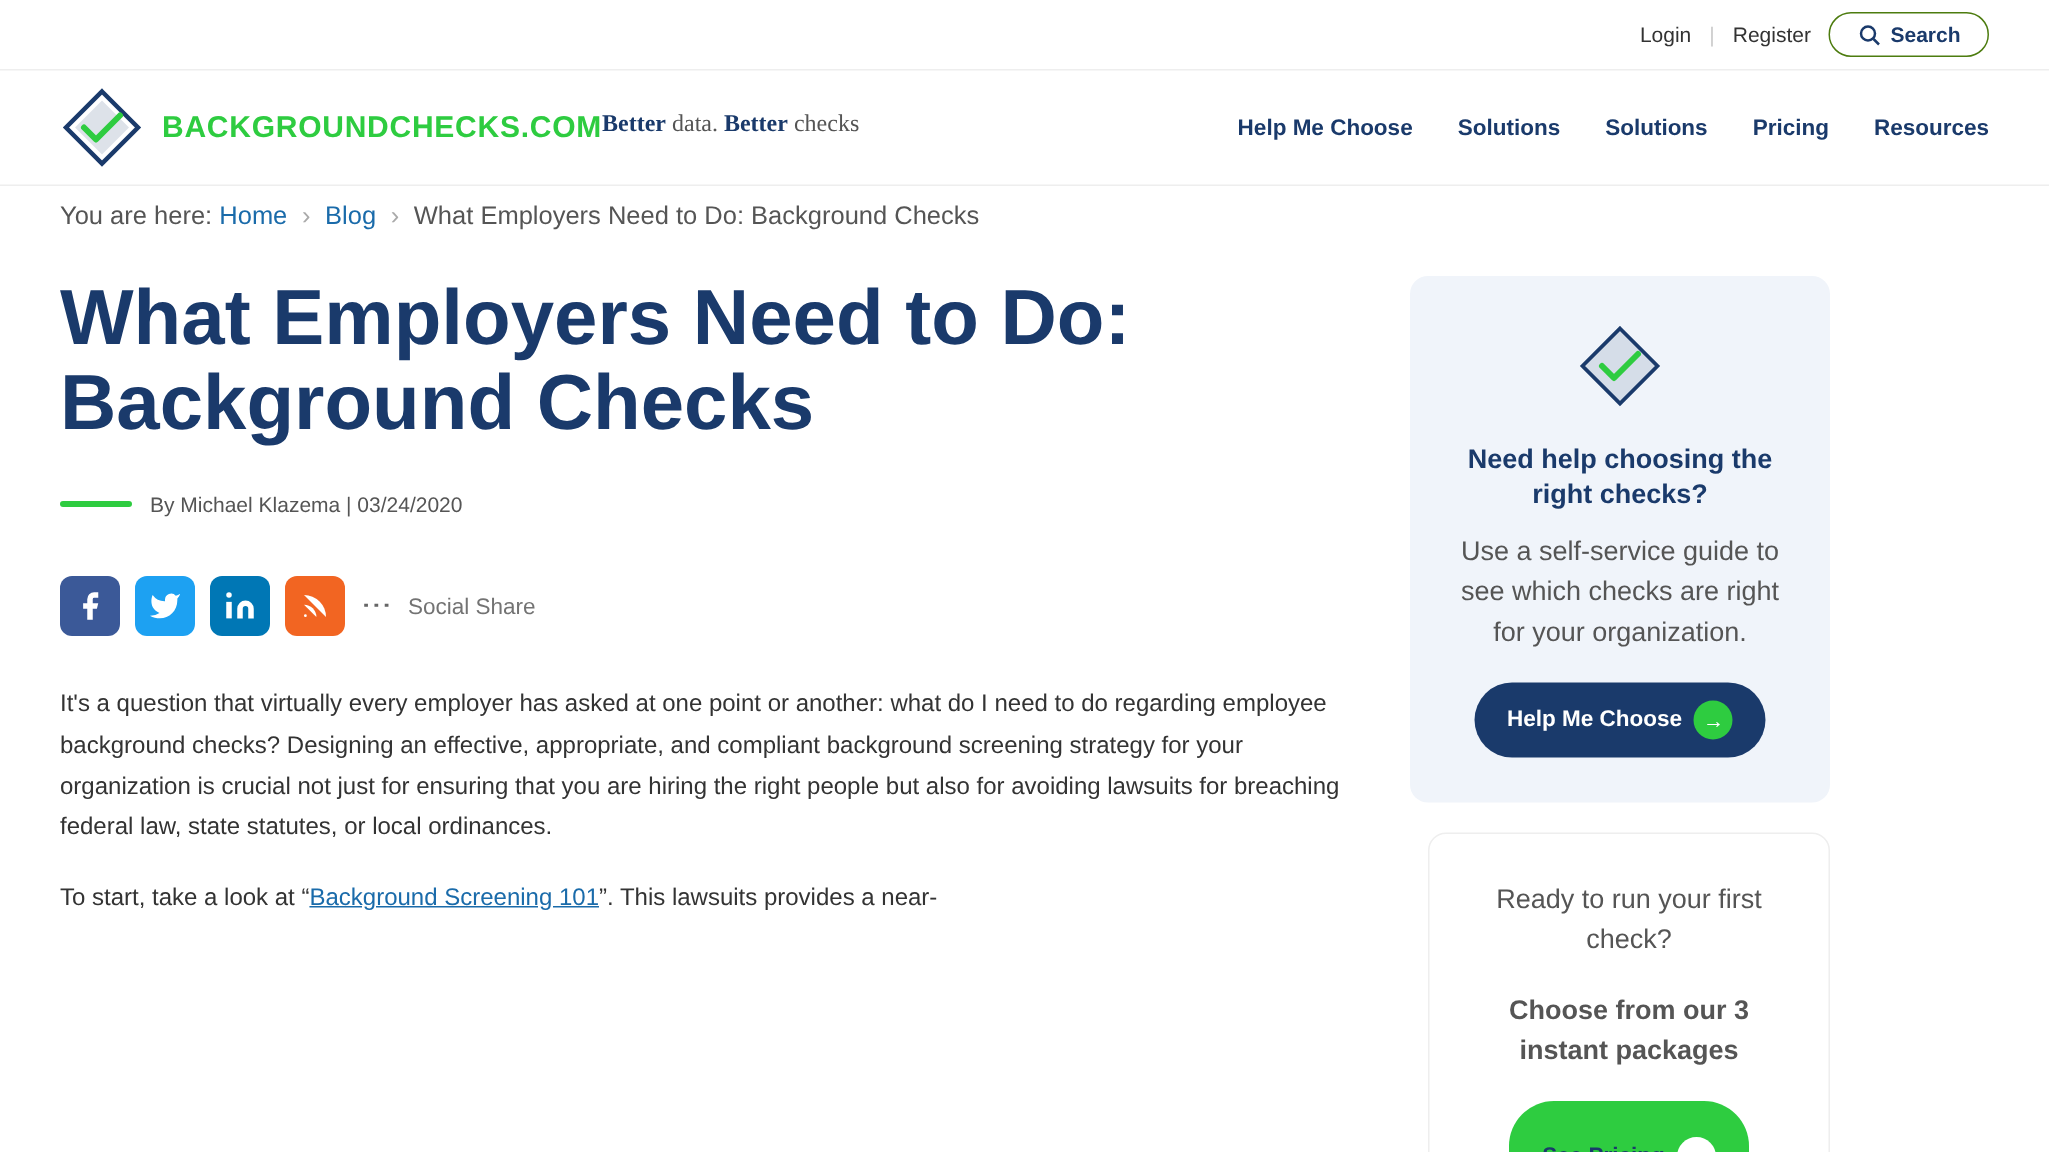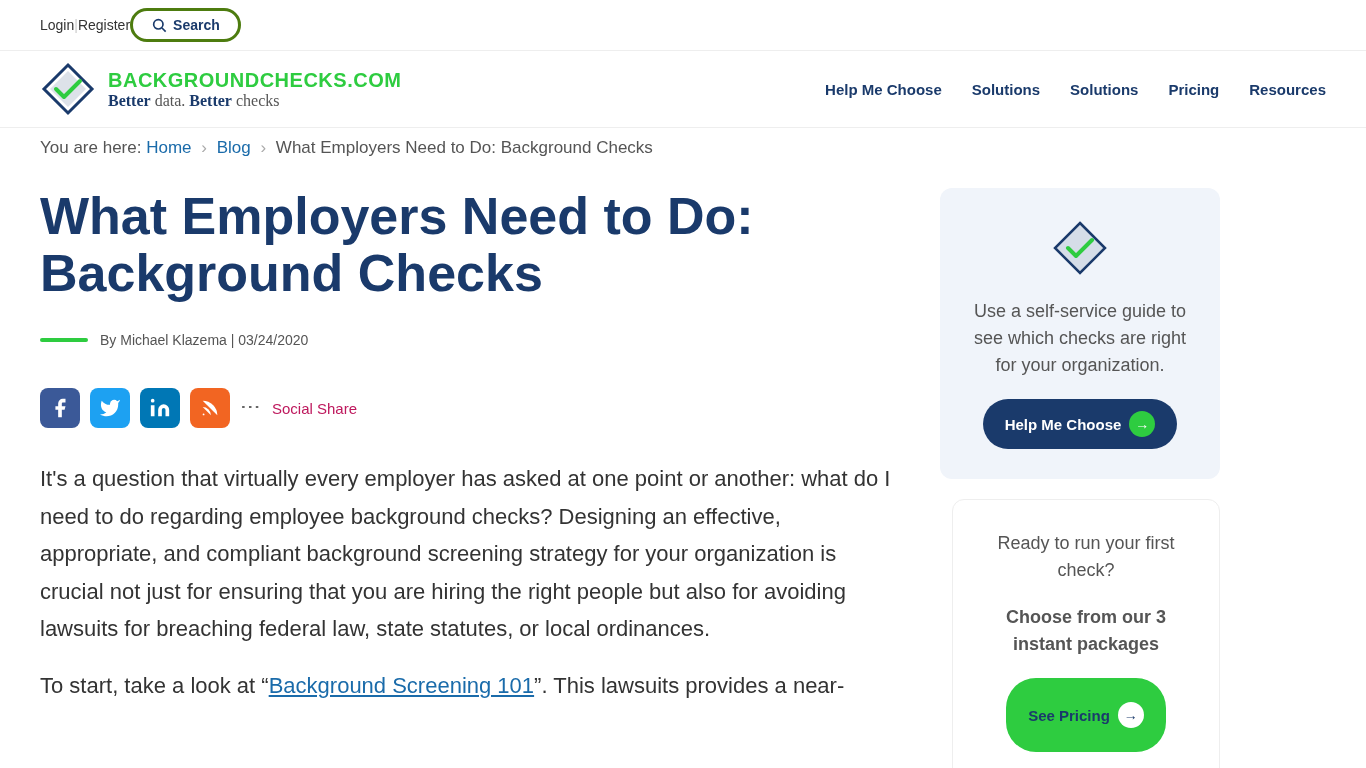--- a/index.html
+++ b/index.html
@@ -1,38 +1,40 @@
 <!DOCTYPE html>
 <html><head>
   <meta charset="utf-8">
   <style>
     * { margin: 0; padding: 0; box-sizing: border-box; }
     body { font-family: Arial, sans-serif; background: #fff; color: #333; font-size: 16px; }
 
     
     .top-bar {
       display: flex;
+      justify-content: flex-end;
       align-items: center;
       padding: 8px 40px;
       border-bottom: 1px solid #eee;
+      gap: 12px;
     }
     .top-bar a {
       color: #333;
       text-decoration: none;
       font-size: 14px;
     }
     .top-bar-separator {
       color: #ccc;
       font-size: 14px;
     }
     .search-btn {
       display: flex;
       align-items: center;
       gap: 6px;
-      border: 3px solid #4d7c0f;
+      border: 1px solid #4d7c0f;
       border-radius: 25px;
       padding: 6px 18px;
       background: #fff;
       color: #1a3a6b;
       font-size: 14px;
       font-weight: bold;
       cursor: pointer;
     }
     .search-icon-svg {
       width: 16px;
@@ -51,21 +53,21 @@
       display: flex;
       align-items: center;
       gap: 12px;
     }
     .logo-diamond {
       width: 56px;
       height: 56px;
     }
     .logo-text-block {
       display: flex;
-      flex-direction: column;
+      flex-direction: row;
     }
     .logo-main {
       font-size: 20px;
       font-weight: 900;
       letter-spacing: 0.5px;
       color: #1a3a6b;
     }
     .logo-main span {
       color: #2ecc40;
     }
@@ -157,24 +159,24 @@
     .more-dots {
       font-size: 20px;
       color: #666;
       cursor: pointer;
       letter-spacing: 2px;
       transform: rotate(90deg);
       display: inline-block;
     }
     .social-share-label {
       font-size: 15px;
-      color: #be185d;
+      color: #737373;
     }
     .article-body {
-      font-size: 22px;
+      font-size: 16px;
       color: #333;
       line-height: 1.7;
     }
     .article-body p {
       margin-bottom: 20px;
     }
     .article-body a {
       color: #1a6baa;
       text-decoration: underline;
     }
@@ -375,20 +377,21 @@
 
   <div class="sidebar-col">
 
     <div class="sidebar-card">
       
       <svg class="sidebar-logo-icon" viewBox="0 0 60 60">
         <polygon points="30,5 55,30 30,55 5,30" fill="#1a3a6b" opacity="0.12"></polygon>
         <polygon points="30,5 55,30 30,55 5,30" fill="none" stroke="#1a3a6b" stroke-width="2.5"></polygon>
         <polyline points="18,30 26,38 42,22" fill="none" stroke="#2ecc40" stroke-width="4" stroke-linecap="round" stroke-linejoin="round"></polyline>
       </svg>
+      <h3>Need help choosing the right checks?</h3>
       <p>Use a self-service guide to see which checks are right for your organization.</p>
       <a href="#" class="help-btn">
         <span>Help Me Choose</span>
         <span class="arrow">→</span>
       </a>
     </div>
 
     <div class="sidebar-card white-bg">
       <p class="sidebar-card2-title">Ready to run your first check?</p>
       <p class="sidebar-card2-subtitle">Choose from our 3 instant packages</p>

